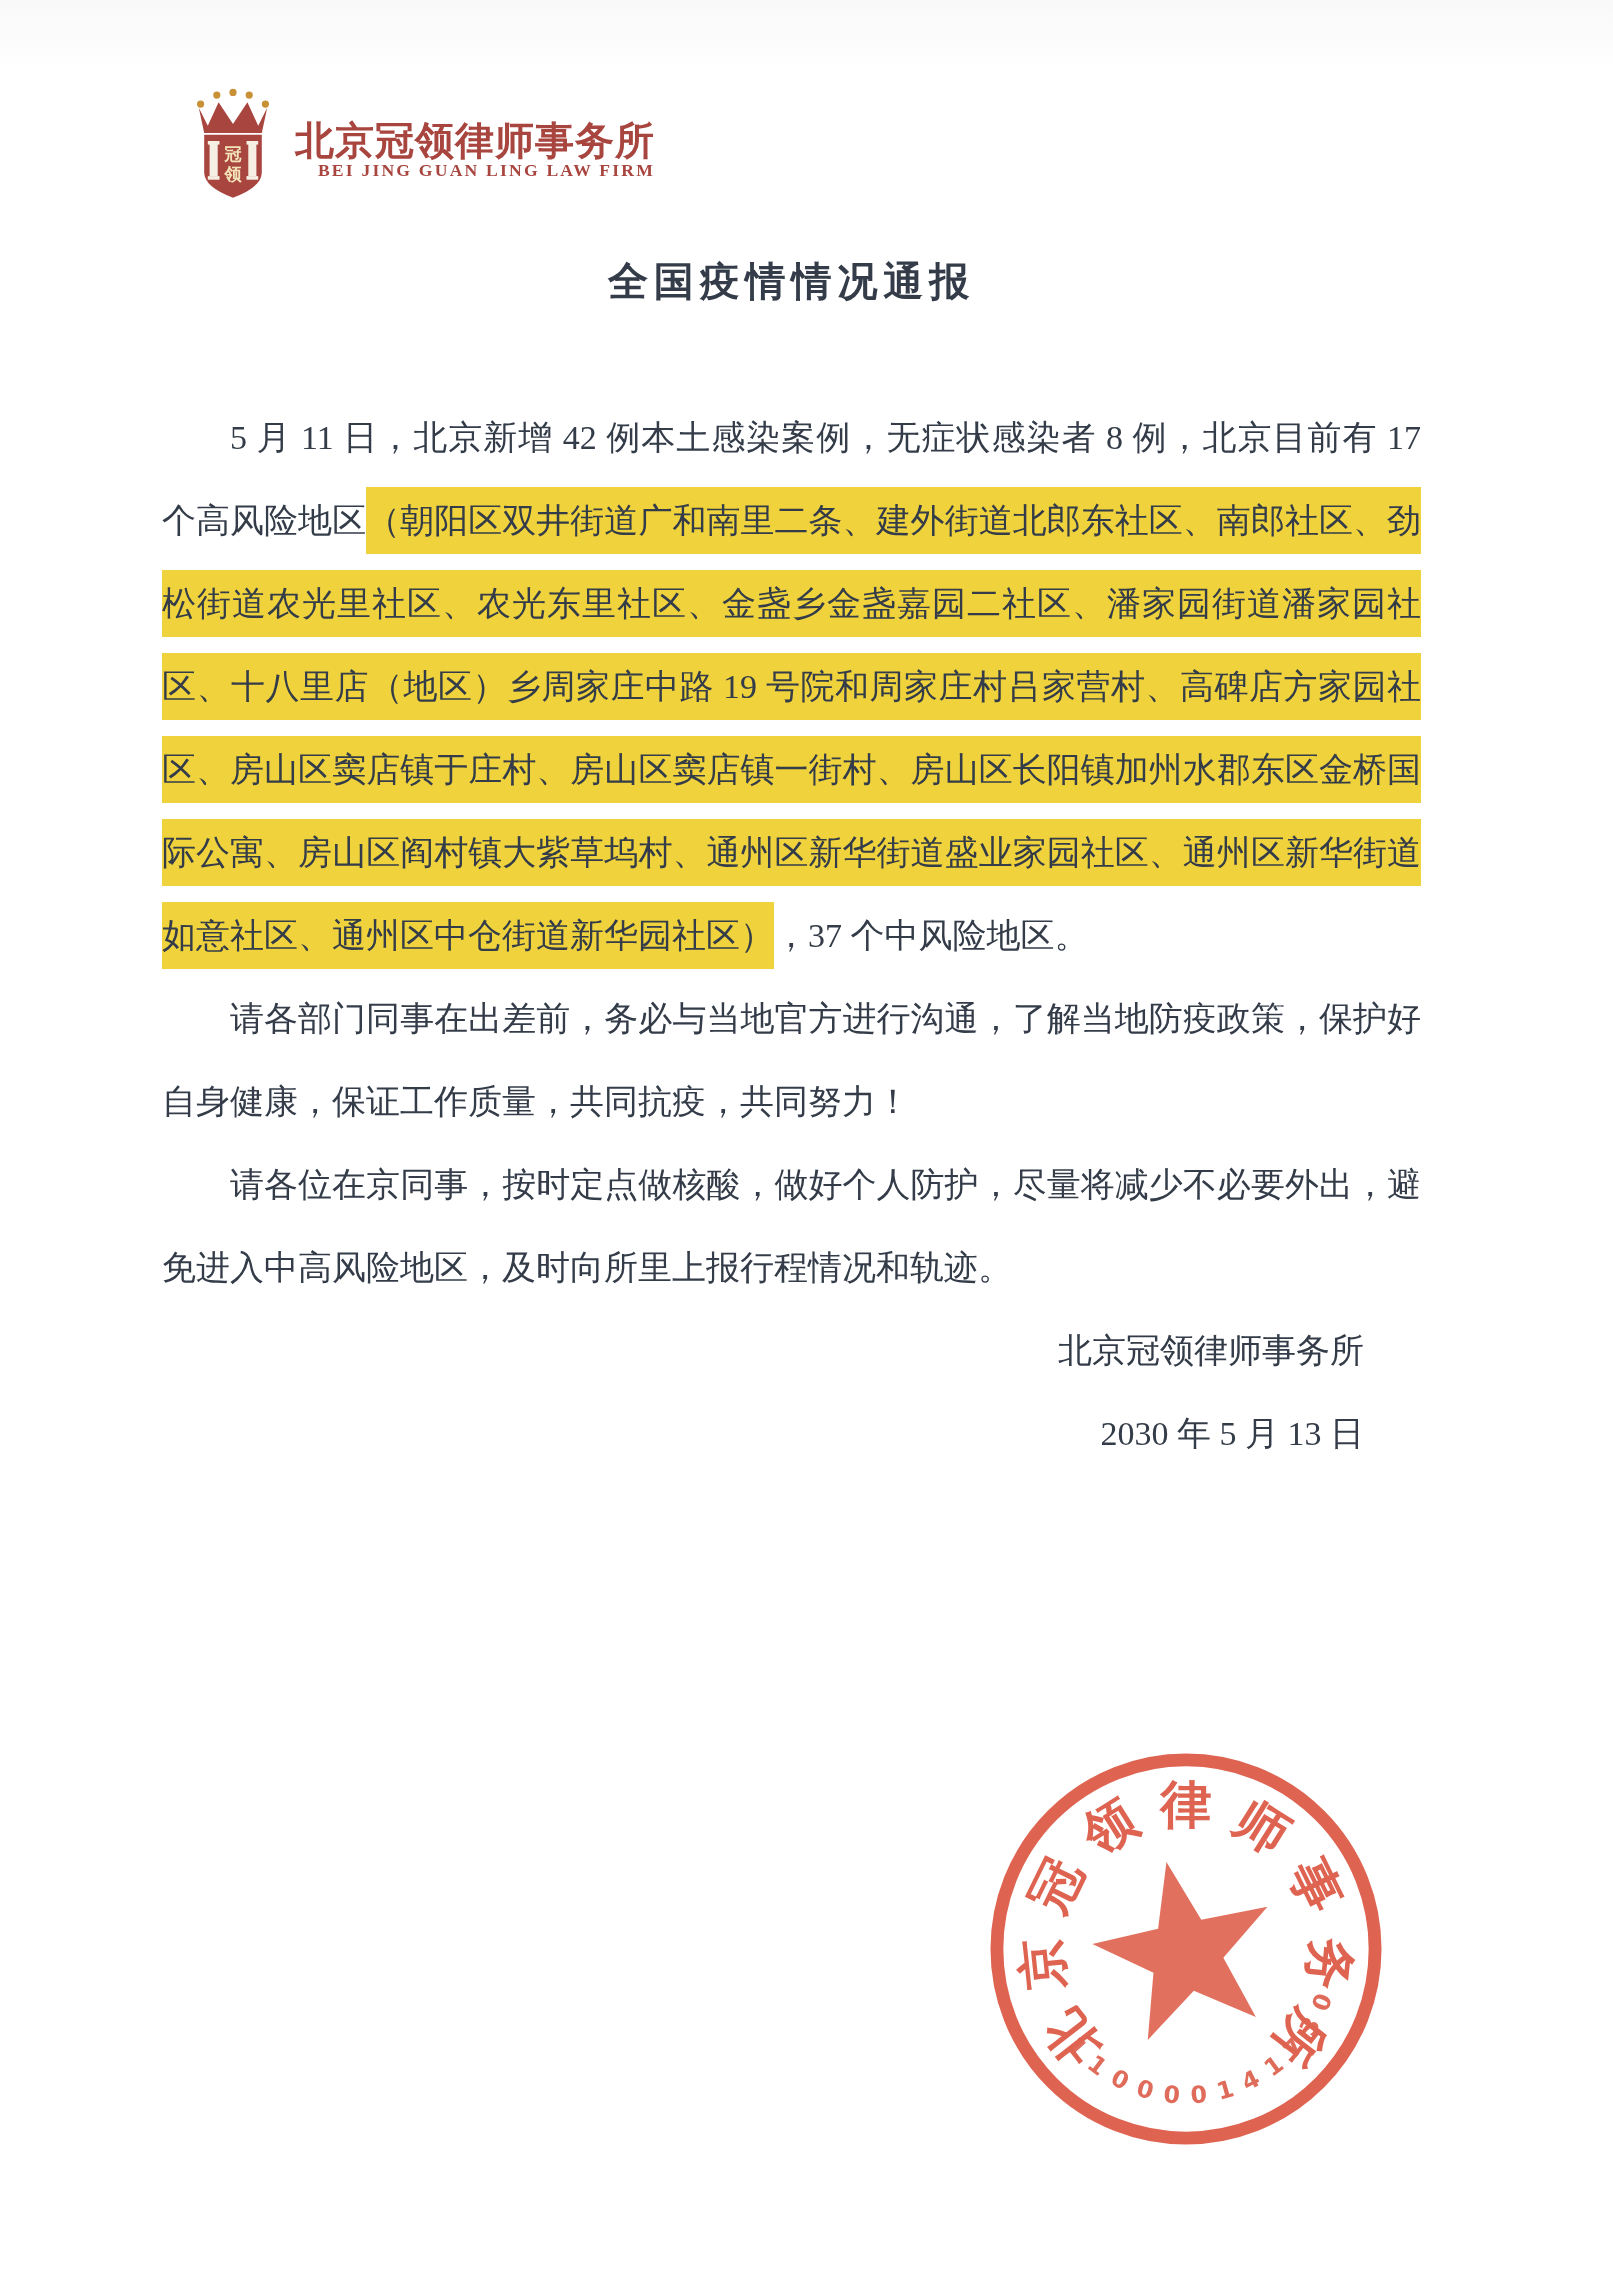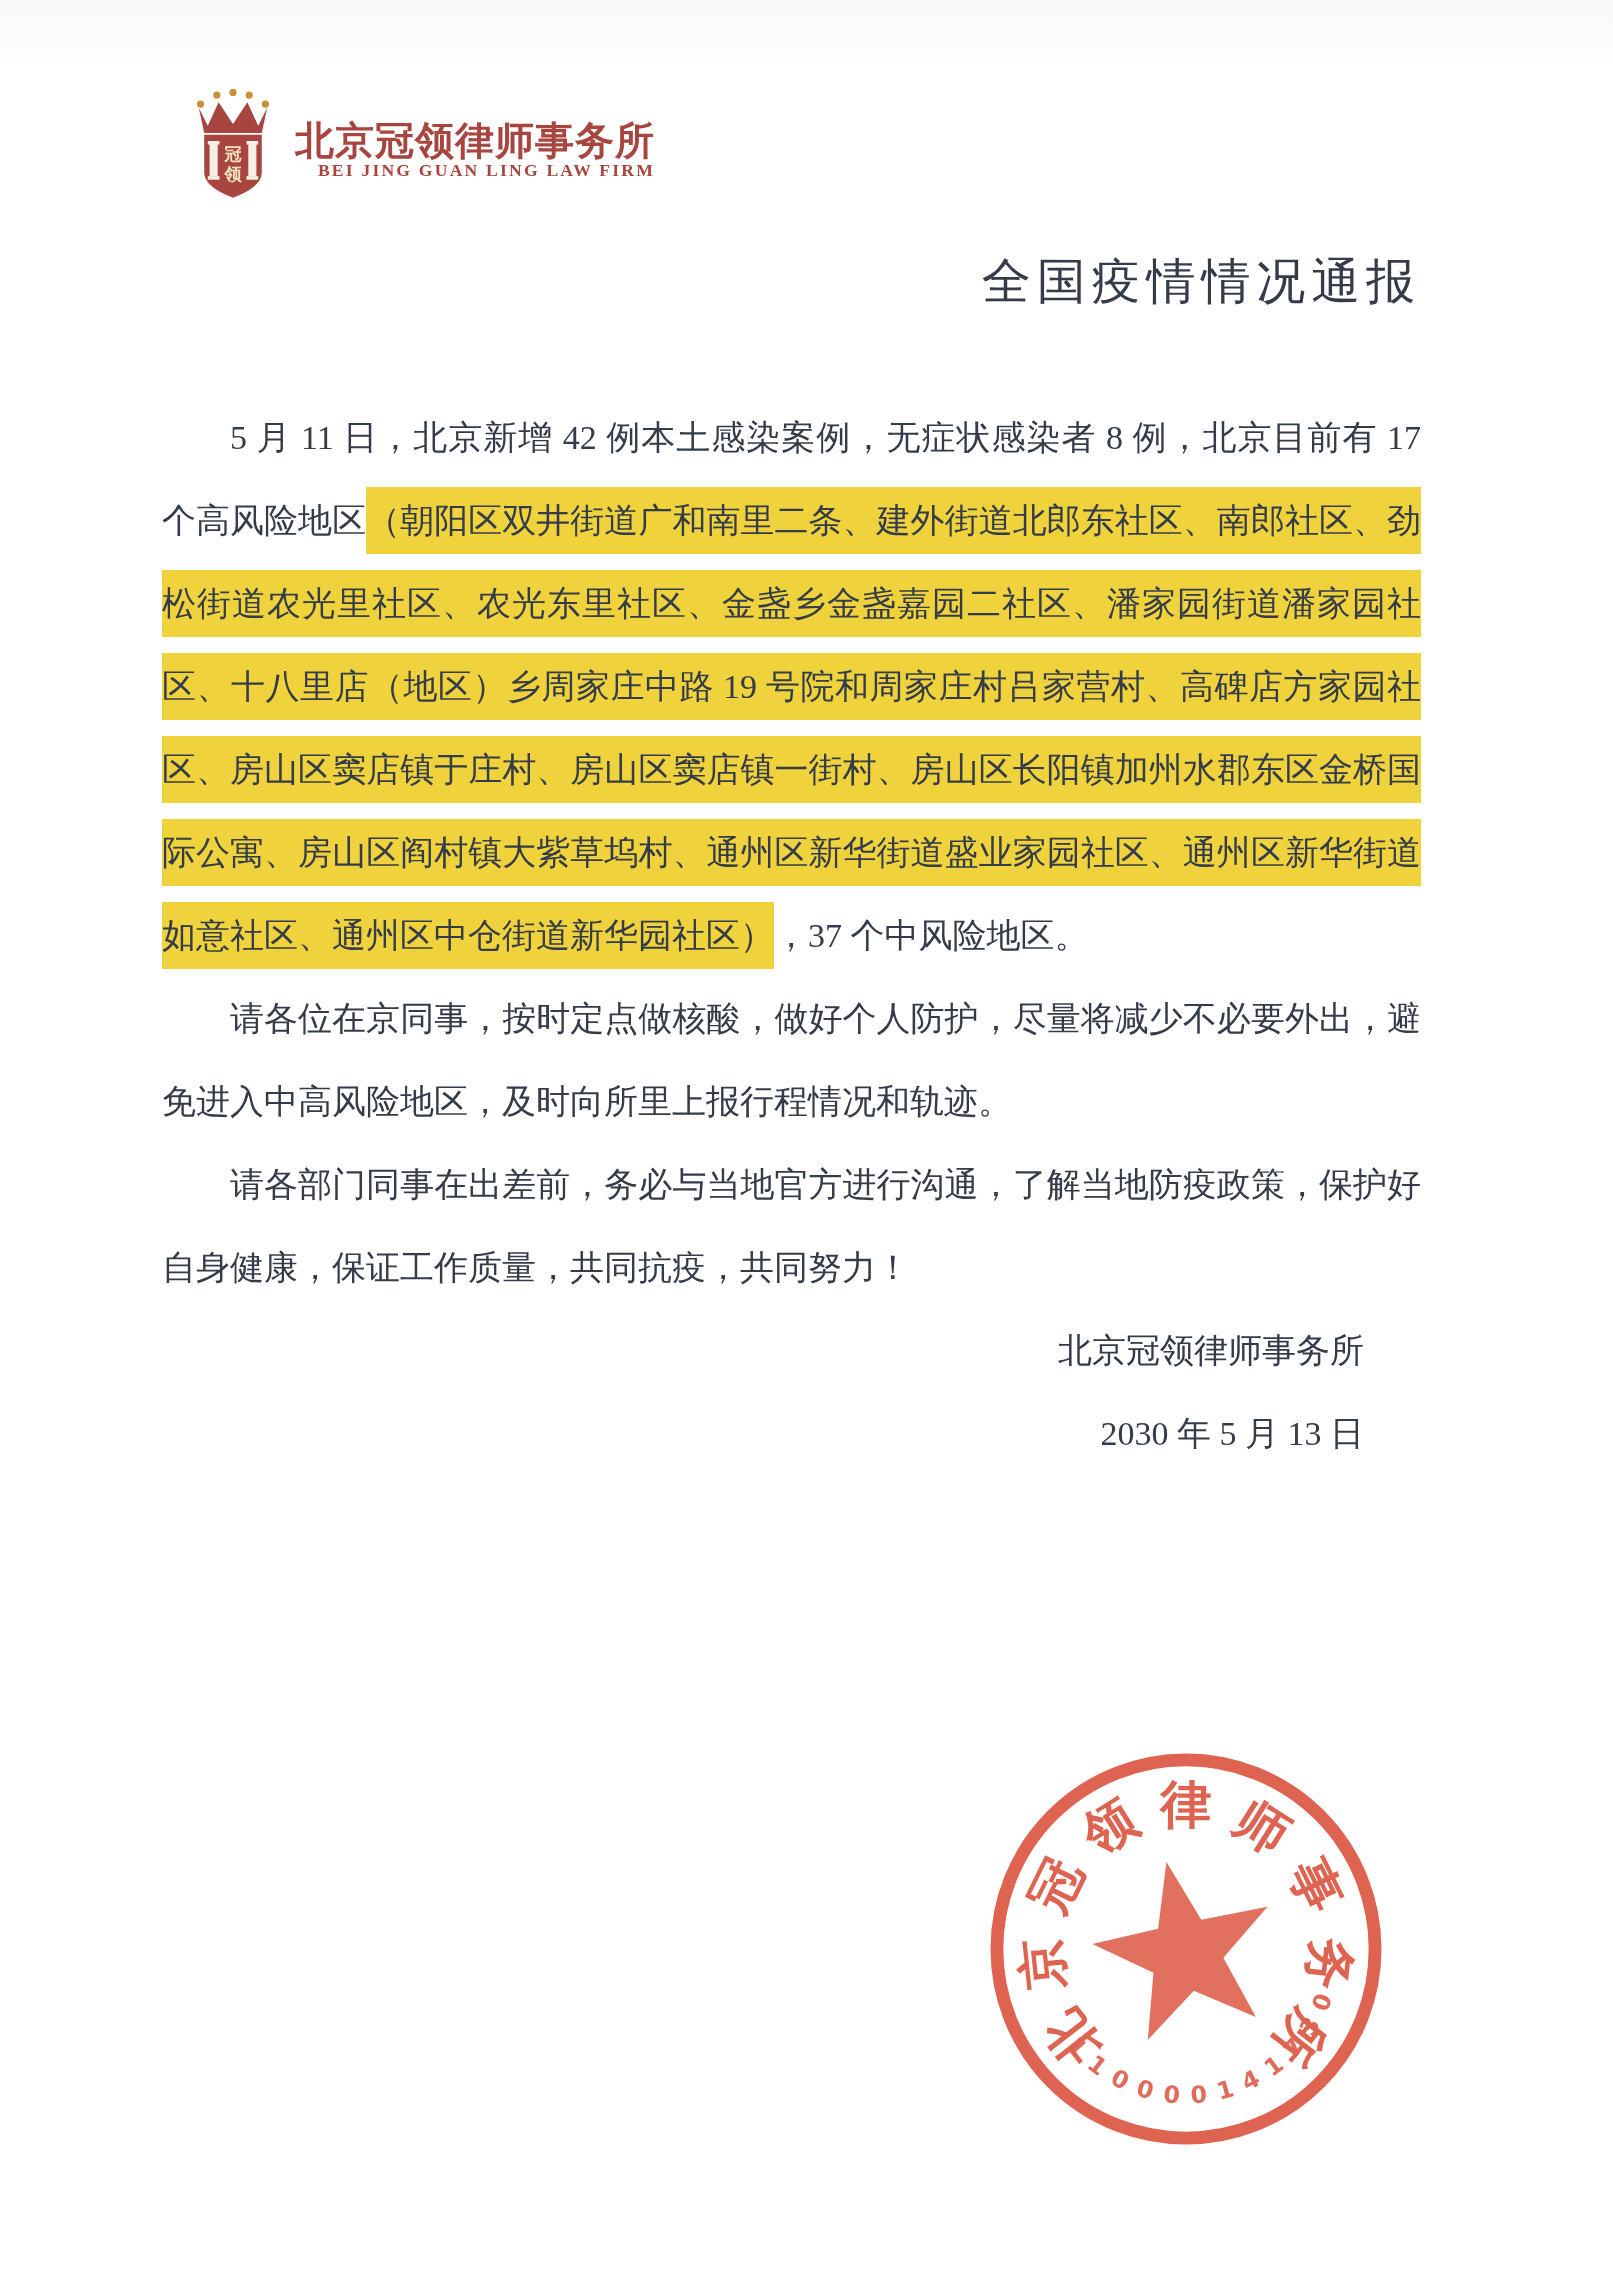--- a/index.html
+++ b/index.html
@@ -15,21 +15,21 @@
   }
   .page::before{ 
     content:"";position:absolute;left:0;top:0;right:0;height:69px;
     background:linear-gradient(180deg,rgba(120,120,120,.05),rgba(0,0,0,0));
     pointer-events:none;
   }
   .letterhead{display:flex;align-items:flex-start;gap:17.6px;margin-left:25.5px;height:120px;}
   .logo-mark{flex:0 0 auto;display:block;}
   .lh-cn{font-size:39px;font-weight:bold;color:var(--brand-red,#a8453f);letter-spacing:1px;line-height:1;margin-top:35px;}
   .lh-en{font-size:17.6px;font-weight:600;color:var(--brand-red,#a8453f);letter-spacing:2.2px;margin-top:2px;line-height:1;text-align:right;}
-  .doc-title{margin:45px 0 0 0;text-align:right;font-size:49px;line-height:61px;font-weight:normal;letter-spacing:5.9px;color:var(--ink,#333c48);}
+  .doc-title{margin:45px 0 0 0;text-align:center;font-size:40px;line-height:61px;font-weight:bold;letter-spacing:5.9px;color:var(--ink,#333c48);}
   .body{margin-top:84px;font-size:34px;line-height:83px;text-align:justify;}
   .salutation{margin:0;font-weight:bold;}
   .para{margin:0;text-indent:2em;}
   .hl{background:var(--highlight-yellow,#efd23c);color:inherit;padding:14.7px 0;}
   .signature{text-align:right;margin-right:57px;position:relative;z-index:2;}
   .sig-line{line-height:83px;}
   .seal{position:absolute;left:988px;top:1751px;z-index:1;color:var(--seal-red,#da4f3a);opacity:.88;}
   .seal-ring-circle{fill:none;stroke:currentColor;stroke-width:13;}
   .seal-star{fill:currentColor;opacity:.92;}
   .seal-char{font-family:"Liberation Serif",serif;font-size:52px;font-weight:bold;fill:currentColor;}
@@ -66,22 +66,22 @@
     <div>
       <div class="lh-cn">北京冠领律师事务所</div>
       <div class="lh-en">BEI JING GUAN LING LAW FIRM</div>
     </div>
   </header>
 
   <h1 class="doc-title">全国疫情情况通报</h1>
 
   <div class="body">
     <p class="para"><span>5 月 11 日，北京新增 42 例本土感染案例，无症状感染者 8 例，北京目前有 17 个高风险地区</span><mark class="hl">（朝阳区双井街道广和南里二条、建外街道北郎东社区、南郎社区、劲松街道农光里社区、农光东里社区、金盏乡金盏嘉园二社区、潘家园街道潘家园社区、十八里店（地区）乡周家庄中路 19 号院和周家庄村吕家营村、高碑店方家园社区、房山区窦店镇于庄村、房山区窦店镇一街村、房山区长阳镇加州水郡东区金桥国际公寓、房山区阎村镇大紫草坞村、通州区新华街道盛业家园社区、通州区新华街道如意社区、通州区中仓街道新华园社区）</mark><span>，37 个中风险地区。</span></p>
+    <p class="para">请各部门同事在出差前，务必与当地官方进行沟通，了解当地防疫政策，保护好自身健康，保证工作质量，共同抗疫，共同努力！</p>
     <p class="para">请各位在京同事，按时定点做核酸，做好个人防护，尽量将减少不必要外出，避免进入中高风险地区，及时向所里上报行程情况和轨迹。</p>
-    <p class="para">请各部门同事在出差前，务必与当地官方进行沟通，了解当地防疫政策，保护好自身健康，保证工作质量，共同抗疫，共同努力！</p>
 
     <div class="signature">
       <div class="sig-line">北京冠领律师事务所</div>
       <div class="sig-line">2030 年 5 月 13 日</div>
     </div>
   </div>
 
   <svg class="seal" viewBox="0 0 400 400" width="396" height="396" aria-hidden="true">
     <circle class="seal-ring-circle" cx="200" cy="200" r="191"></circle>
     <polygon class="seal-star" transform="rotate(-12 200 205)" points="200,110 222.3,174.3 290.4,175.6 236.1,216.7 255.8,281.9 200,243 144.2,281.9 163.9,216.7 109.6,175.6 177.7,174.3"></polygon>

